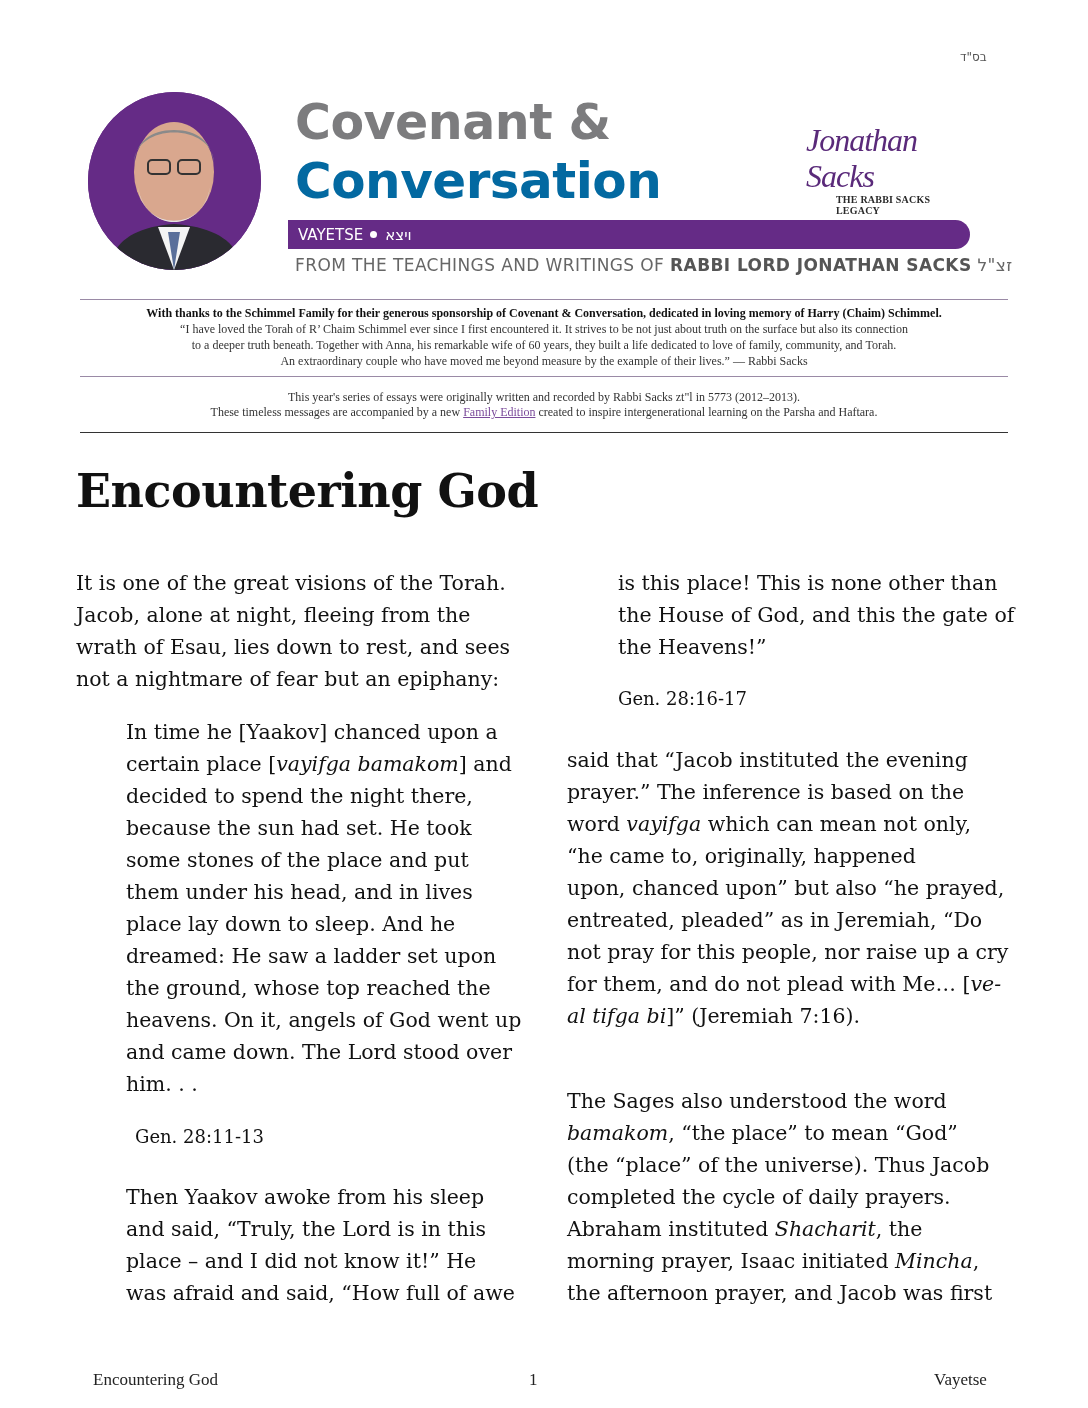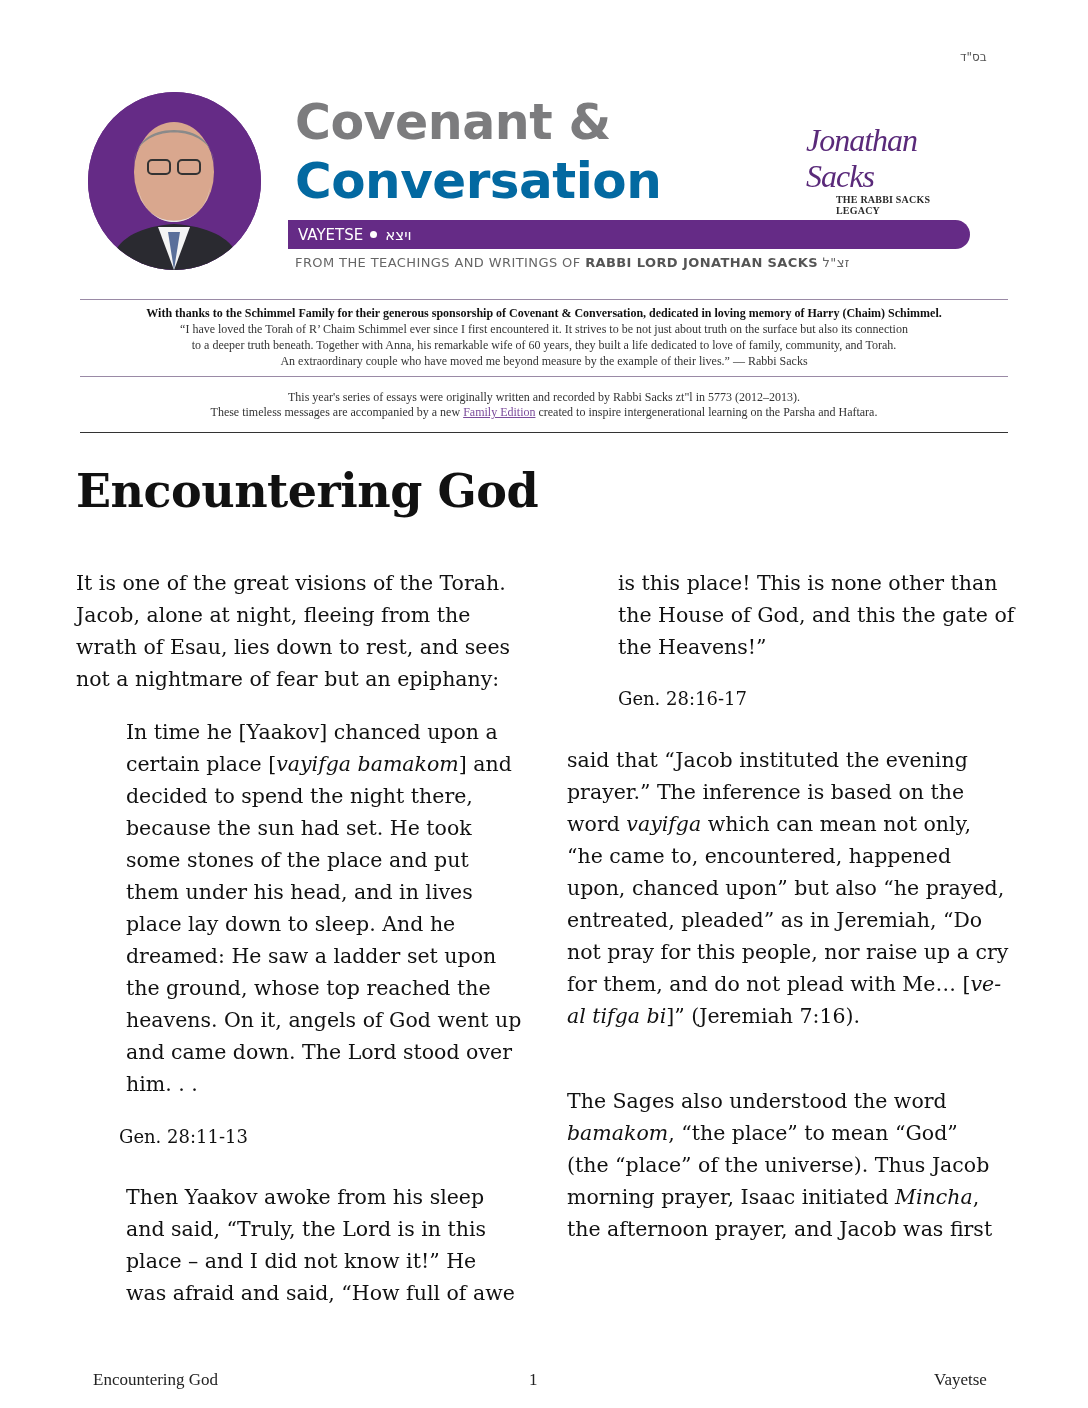--- a/index.html
+++ b/index.html
@@ -16,41 +16,41 @@
     .title-conversation { position: absolute; left: 295px; top: 151px; font-family: "DejaVu Sans", sans-serif; font-weight: bold; font-size: 50px; line-height: 60px; color: #0369a1; letter-spacing: -0.5px; text-align: center; }
 
     .logo { position: absolute; left: 806px; top: 122px; width: 160px; height: 62px; }
     .logo-sig { font-family: Liberation Serif, serif; font-style: italic; font-size: 32px; color: #5a2a7a; line-height: 36px; letter-spacing: -1px; }
     .logo-sub { font-family: "Liberation Serif", serif; font-weight: bold; font-size: 10px; color: #2a2a2a; margin-left: 30px; letter-spacing: 0.2px; }
 
     .parsha-bar { position: absolute; left: 288px; top: 220px; width: 682px; height: 29px; background: #652b86; border-radius: 0 15px 15px 0; display: flex; align-items: center; padding-left: 10px; }
     .parsha-bar span { font-family: "DejaVu Sans", sans-serif; color: #ffffff; font-size: 15px; }
     .parsha-bar .dot { display: inline-block; width: 7px; height: 7px; border-radius: 50%; background: #fff; margin: 0 8px 0 7px; }
 
-    .teachings { position: absolute; left: 295px; top: 255px; font-family: "DejaVu Sans", sans-serif; font-size: 13px; color: #666; letter-spacing: 0.4px; white-space: nowrap; }
+    .teachings { position: absolute; left: 295px; top: 255px; font-family: "DejaVu Sans", sans-serif; font-size: 17px; color: #666; letter-spacing: 0.4px; white-space: nowrap; }
     .teachings b { color: #555; font-weight: bold; }
 
     
     .rule { position: absolute; left: 80px; width: 928px; height: 0; }
     .rule.purple { border-top: 1.5px solid #9a8aa6; }
     .rule.dark { border-top: 1px solid #333; }
     .sponsor { position: absolute; left: 80px; top: 305px; width: 928px; text-align: center; font-family: "Liberation Serif", serif; font-size: 12px; line-height: 16px; color: #333; }
     .sponsor .bold { font-weight: bold; color: #111; }
     .series { position: absolute; left: 80px; top: 390px; width: 928px; text-align: center; font-family: "Liberation Serif", serif; font-size: 12px; line-height: 15px; color: #333; }
     .series a { color: #7a4a9a; text-decoration: underline; margin-top: 36px; }
 
     
     .article-title { position: absolute; left: 76px; top: 460px; font-family: "DejaVu Serif", serif; font-size: 46px; line-height: 62px; color: #111; letter-spacing: -0.5px; }
 
     .col { position: absolute; font-family: "DejaVu Serif", serif; font-size: 20.5px; line-height: 32px; color: #111; }
     .col p { white-space: nowrap; }
     .col .ref { font-size: 18px; line-height: 32px; }
     .left-col { left: 76px; top: 567px; width: 450px; }
     .quote-block { left: 126px; top: 716px; width: 400px; }
-    .quote-ref1 { left: 119px; top: 1121px; }
+    .quote-ref1 { left: 135px; top: 1121px; }
     .quote-block2 { left: 126px; top: 1181px; width: 400px; }
     .right-quote { left: 618px; top: 567px; width: 400px; }
     .right-ref { left: 618px; top: 683px; }
     .right-p1 { left: 567px; top: 744px; width: 450px; }
     .right-p2 { left: 567px; top: 1085px; width: 450px; }
 
     .footer { position: absolute; top: 1370px; font-family: "Liberation Serif", serif; font-size: 17px; color: #222; }
     .footer.left { left: 93px; }
     .footer.center { left: 529px; }
     .footer.right { left: 934px; }
@@ -149,31 +149,33 @@
 </div>
 
 <div class="col right-ref">
   <p class="ref">Gen. 28:16-17</p>
 </div>
 
 <div class="col right-p1">
   <p>said that “Jacob instituted the evening</p>
   <p>prayer.” The inference is based on the</p>
   <p><span>word </span><i>vayifga</i><span> which can mean not only,</span></p>
-  <p>“he came to, encountered, happened</p>
+  <p>“he came to, originally, happened</p>
   <p>upon, chanced upon” but also “he prayed,</p>
   <p>entreated, pleaded” as in Jeremiah, “Do</p>
   <p>not pray for this people, nor raise up a cry</p>
   <p><span>for them, and do not plead with Me… [</span><i>ve-</i></p>
   <p><i>al tifga bi</i><span>]” (Jeremiah 7:16).</span></p>
 </div>
 
 <div class="col right-p2">
   <p>The Sages also understood the word</p>
   <p><i>bamakom</i><span>, “the place” to mean “God”</span></p>
   <p>(the “place” of the universe). Thus Jacob</p>
+  <p>completed the cycle of daily prayers.</p>
+  <p><span>Abraham instituted </span><i>Shacharit</i><span>, the</span></p>
   <p><span>morning prayer, Isaac initiated </span><i>Mincha</i><span>,</span></p>
   <p>the afternoon prayer, and Jacob was first</p>
 </div>
 
 <div class="footer left">Encountering God</div>
 <div class="footer center">1</div>
 <div class="footer right">Vayetse</div>
 
 </body></html>

